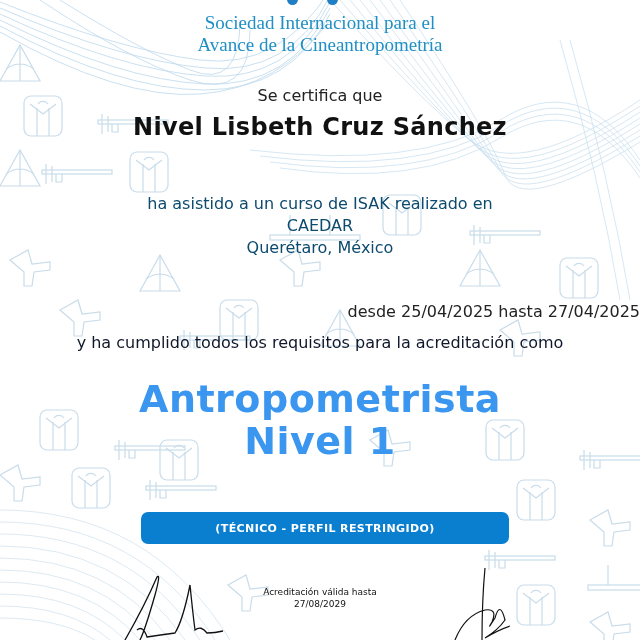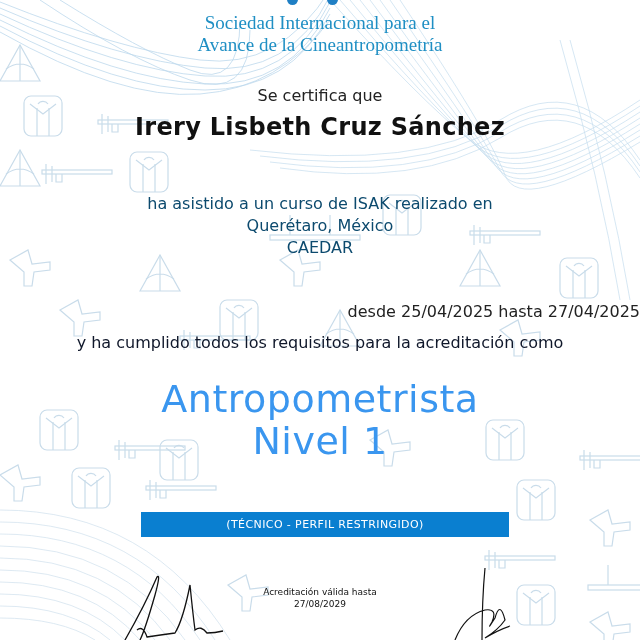--- a/index.html
+++ b/index.html
@@ -10,22 +10,22 @@
 
   .logo-dots { position:absolute; top:-6px; left:0; width:640px; height:12px; }
   .logo-dots span { position:absolute; width:11px; height:11px; border-radius:50%; background:#1f7fc4; top:0; }
 
   .org { position:absolute; top:12px; left:0; width:640px; text-align:center; font-family:"Liberation Serif","DejaVu Serif", serif; color:#1f8fc4; font-size:19px; line-height:22px; }
   .certify { position:absolute; top:86px; left:0; width:640px; text-align:center; font-size:16px; color:#222; }
   .name { position:absolute; top:113px; left:0; width:640px; text-align:center; font-size:24px; font-weight:bold; color:#111; letter-spacing:0.3px; }
   .attended { position:absolute; top:193px; left:0; width:640px; text-align:center; font-size:16px; color:#0c4a6e; line-height:22px; }
   .dates { position:absolute; top:302px; left:0; width:640px; text-align:right; font-size:16px; color:#222; }
   .req { position:absolute; top:333px; left:0; width:640px; text-align:center; font-size:16px; color:#0f172a; }
-  .title { position:absolute; top:378px; left:0; width:640px; text-align:center; font-size:38px; font-weight:normal; color:#3a96ef; line-height:42px; letter-spacing:0.5px; }
-  .banner { position:absolute; left:141px; top:512px; width:368px; height:25px; background:#0a7fd0; color:#ffffff; font-size:11px; font-weight:normal; display:flex; align-items:center; justify-content:center; letter-spacing:0.4px; }
+  .title { position:absolute; top:378px; left:0; width:640px; text-align:center; font-size:38px; font-weight:bold; color:#3a96ef; line-height:42px; letter-spacing:0.5px; }
+  .banner { position:absolute; left:141px; top:512px; width:368px; height:32px; background:#0a7fd0; color:#ffffff; font-size:11px; font-weight:bold; display:flex; align-items:center; justify-content:center; letter-spacing:0.4px;border-radius:7px; }
   .valid { position:absolute; top:586px; left:0; width:640px; text-align:center; font-size:9px; font-weight:normal; color:#111; line-height:12px; }
   .sig { position:absolute; }
 </style>
 </head>
 <body>
 
 <div class="page">
 
   <svg class="bg" viewBox="0 0 640 640" xmlns="http://www.w3.org/2000/svg">
     <defs>
@@ -136,26 +136,26 @@
     <span style="left:287px;"></span>
     <span style="left:327px;"></span>
   </div>
 
   <div class="org">
     <div>Sociedad Internacional para el</div>
     <div>Avance de la Cineantropometría</div>
   </div>
 
   <div class="certify">Se certifica que</div>
-  <div class="name">Irery Lisbeth Cruz Sánchez</div>
+  <div class="name">Nivel Lisbeth Cruz Sánchez</div>
 
   <div class="attended">
     <div>ha asistido a un curso de ISAK realizado en</div>
+    <div>CAEDAR</div>
     <div>Querétaro, México</div>
-    <div>CAEDAR</div>
   </div>
 
   <div class="dates">desde 25/04/2025 hasta 27/04/2025</div>
   <div class="req">y ha cumplido todos los requisitos para la acreditación como</div>
 
   <div class="title">
     <div>Antropometrista</div>
     <div>Nivel 1</div>
   </div>
 

